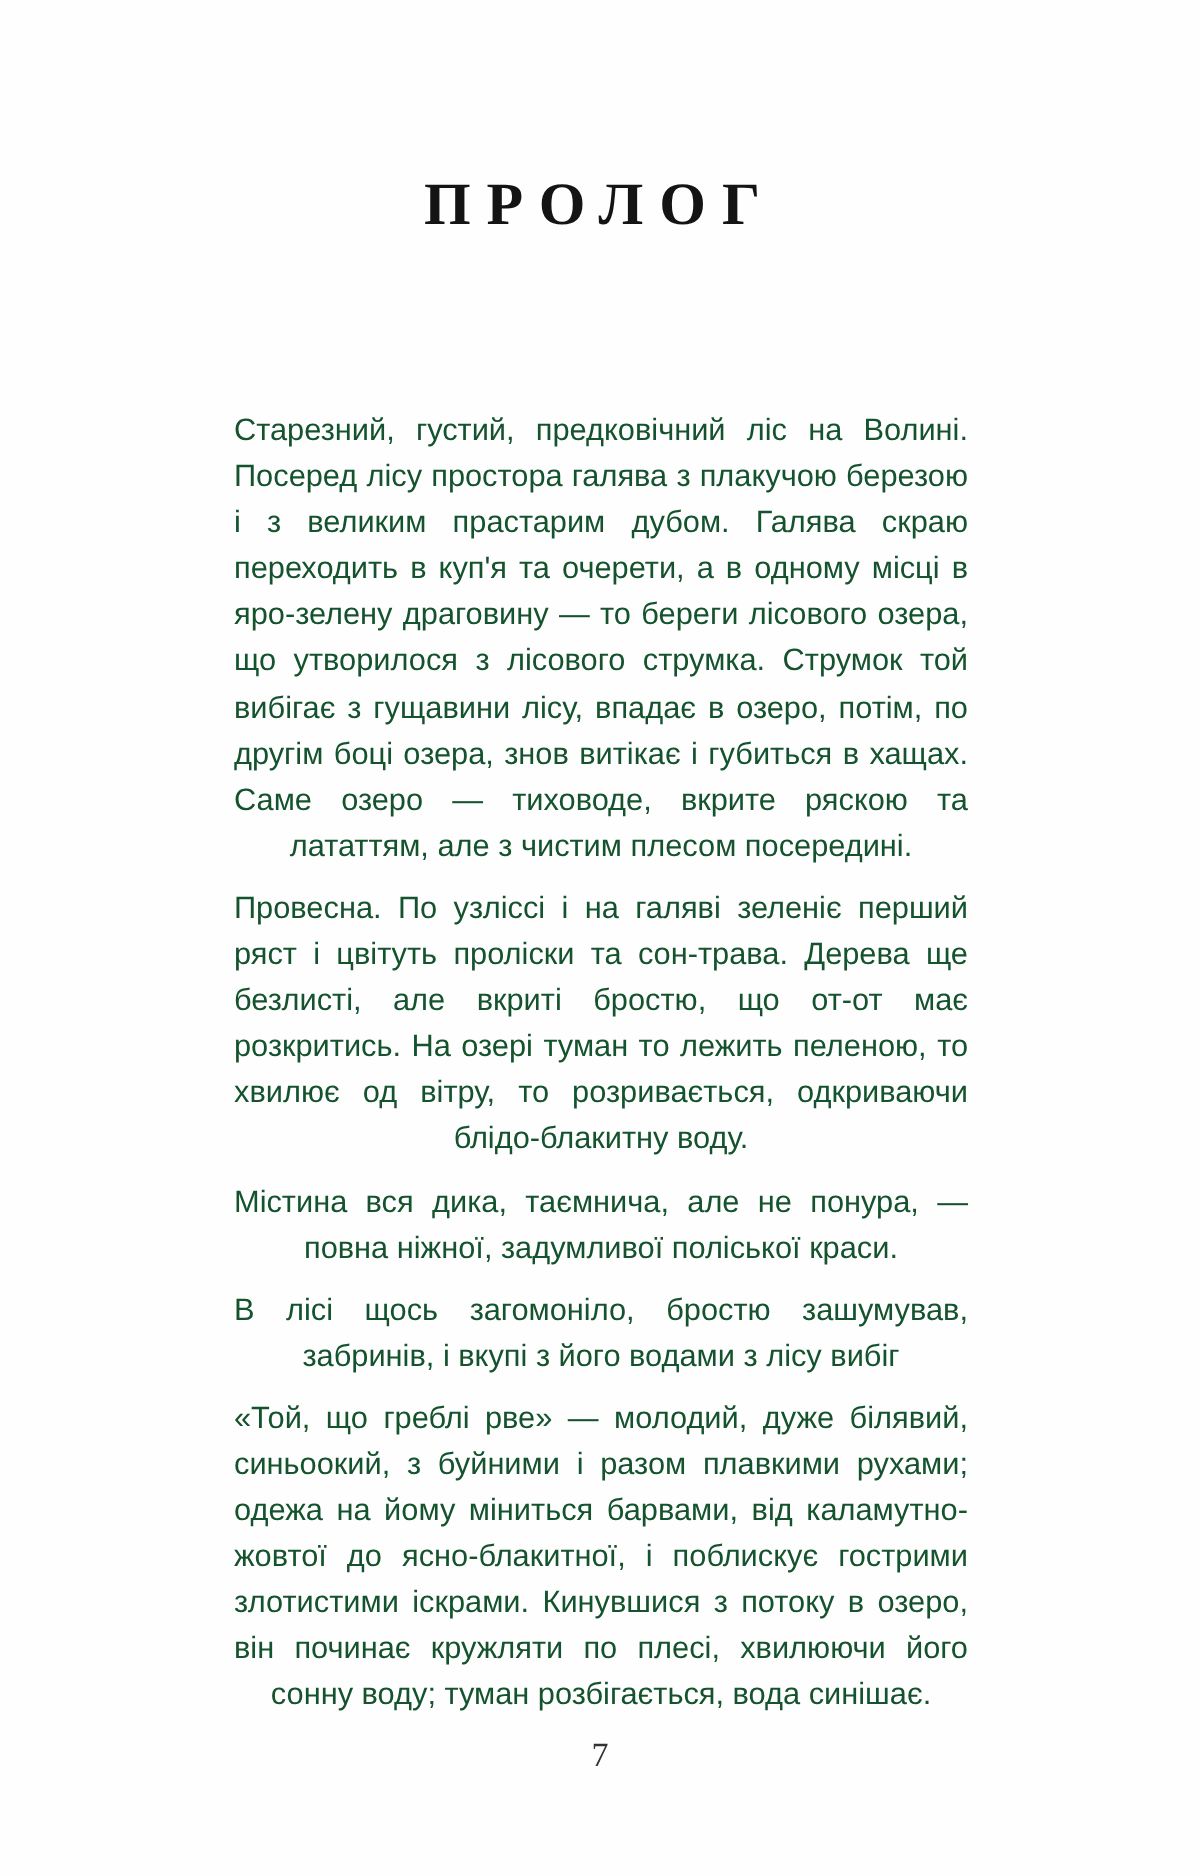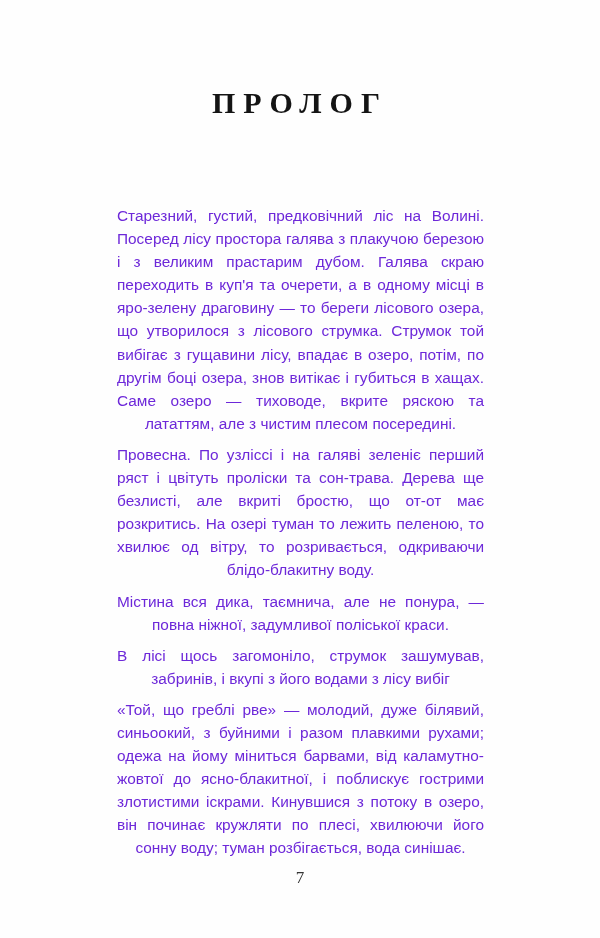--- a/index.html
+++ b/index.html
@@ -7,21 +7,21 @@
     .page { position: absolute; left: 0; top: 0; width: 600px; height: 938px; background: #fefefe; }
     .title {
       position: absolute; top: 86px; left: 0; width: 600px; text-align: center;
       font-family: "Liberation Serif", "DejaVu Serif", serif;
       font-weight: bold; font-size: 30px; letter-spacing: 8px; color: #141414;
       margin: 0;
     }
     .body-text {
       position: absolute; left: 117px; top: 204px; width: 367px;
       font-family: "Liberation Sans", "DejaVu Sans", sans-serif;
-      font-size: 15.4px; line-height: 23.1px; color: #6d28d9;
+      font-size: 15.4px; line-height: 23.1px; color: #14532d;
     }
     .para {
       margin: 0 0 8px 0;
       text-align: justify;
       text-align-last: center;
       hyphens: none;
     }
     .page-number {
       position: absolute; top: 868px; left: 0; width: 600px; text-align: center;
       font-family: "Liberation Serif", "DejaVu Serif", serif;
@@ -31,18 +31,18 @@
 </head>
 <body>
 
 <div class="page">
   <h1 class="title">ПРОЛОГ</h1>
 
   <div class="body-text">
     <p class="para">Старезний, густий, предковічний ліс на Волині. Посеред лісу простора галява з плакучою березою і з великим прастарим дубом. Галява скраю переходить в куп'я та очерети, а в одному місці в яро-зелену драговину — то береги лісового озера, що утворилося з лісового струмка. Струмок той вибігає з гущавини лісу, впадає в озеро, потім, по другім боці озера, знов витікає і губиться в хащах. Саме озеро — тиховоде, вкрите ряскою та лататтям, але з чистим плесом посередині.</p>
     <p class="para">Провесна. По узліссі і на галяві зеленіє перший ряст і цвітуть проліски та сон-трава. Дерева ще безлисті, але вкриті бростю, що от-от має розкритись. На озері туман то лежить пеленою, то хвилює од вітру, то розривається, одкриваючи блідо-блакитну воду.</p>
     <p class="para">Містина вся дика, таємнича, але не понура, — повна ніжної, задумливої поліської краси.</p>
-    <p class="para">В лісі щось загомоніло, струмок зашумував, забринів, і вкупі з його водами з лісу вибіг</p>
+    <p class="para">В лісі щось загомоніло, бростю зашумував, забринів, і вкупі з його водами з лісу вибіг</p>
     <p class="para">«Той, що греблі рве» — молодий, дуже білявий, синьоокий, з буйними і разом плавкими рухами; одежа на йому міниться барвами, від каламутно-жовтої до ясно-блакитної, і поблискує гострими злотистими іскрами. Кинувшися з потоку в озеро, він починає кружляти по плесі, хвилюючи його сонну воду; туман розбігається, вода синішає.</p>
   </div>
 
   <div class="page-number">7</div>
 </div>
 
 </body></html>

